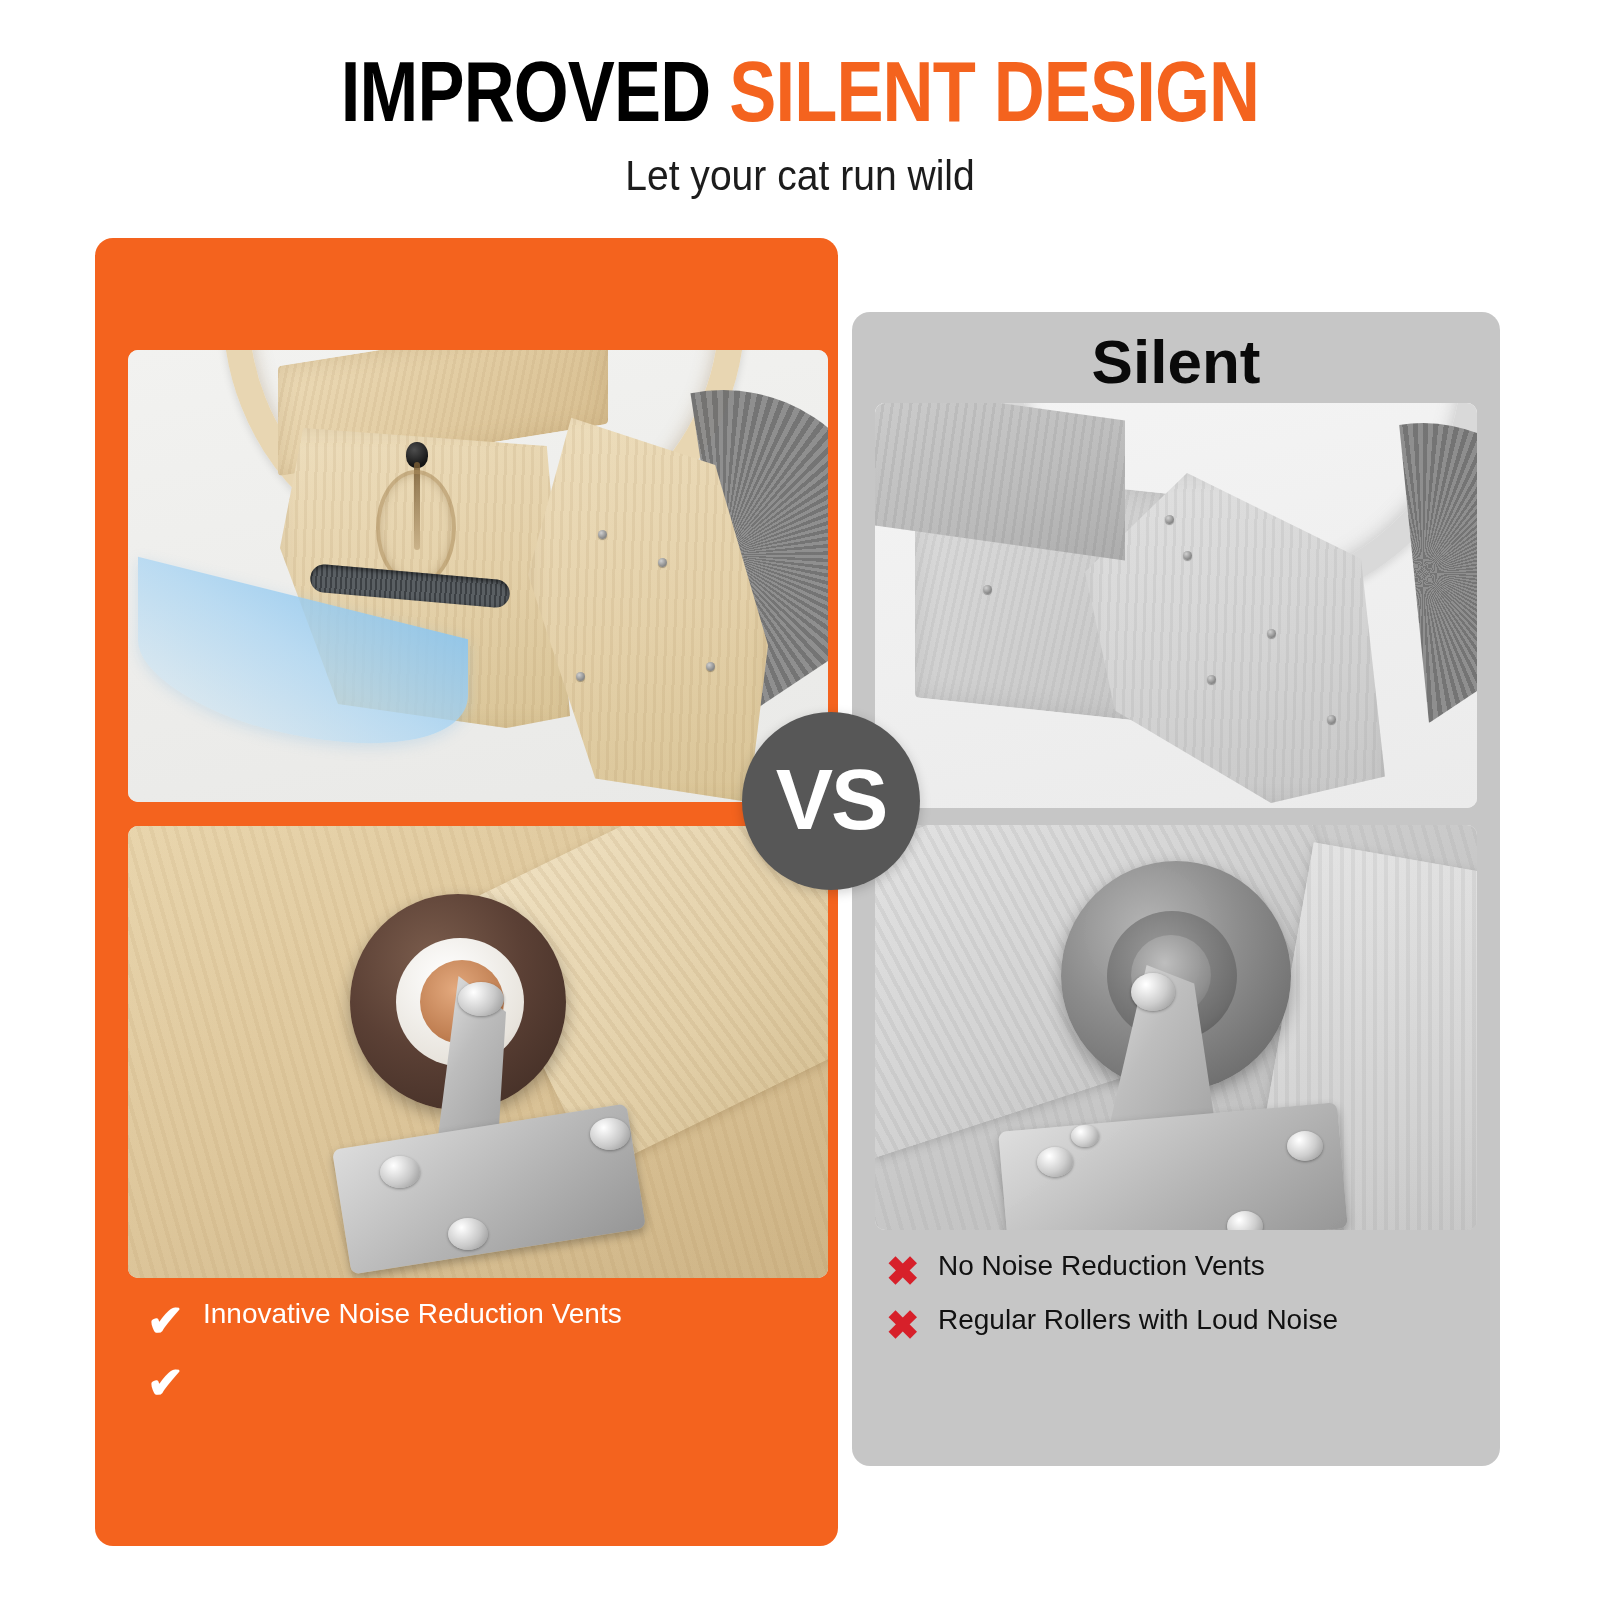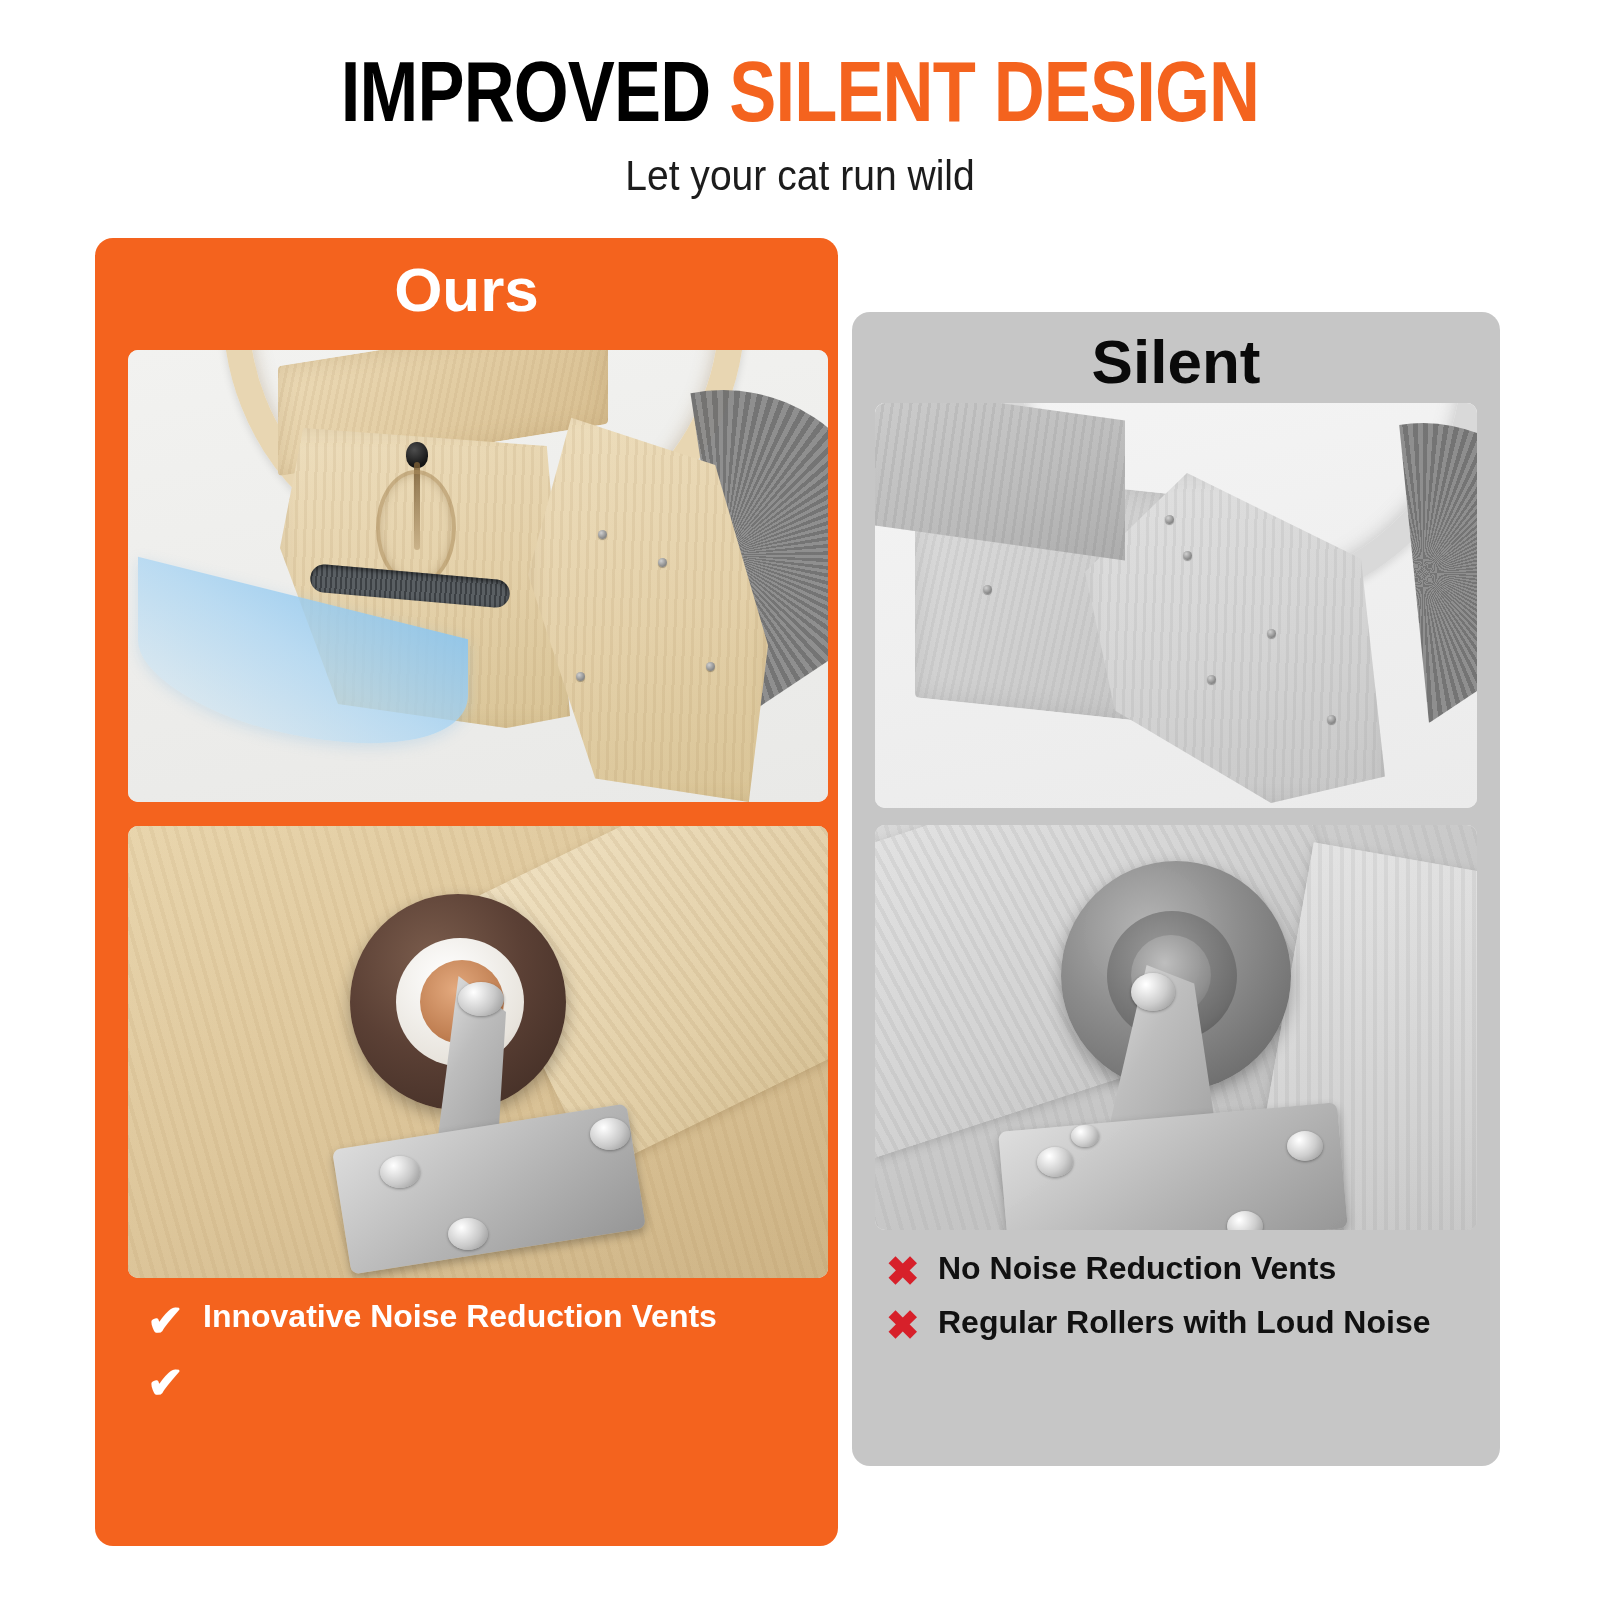--- a/index.html
+++ b/index.html
@@ -268,22 +268,22 @@
   .feature-mark {
     flex: 0 0 auto;
     width: 56px;
     font-size: 44px;
     font-weight: 700;
     line-height: 1.05;
   }
   .mark-check { color: #ffffff; }
   .mark-cross { color: #d7202a; font-size: 40px; }
   .feature-text {
-    font-size: 32px;
-    font-weight: 700;
+    font-size: 28px;
+    font-weight: 400;
     line-height: 1.14;
     text-align: right;
   }
   .text-white { color: #ffffff; }
   .text-black { color: #111111; }
   #other-features .feature-mark { width: 52px; }
   #other-features .feature-row { margin-bottom: 12px; }
 </style>
 </head>
 <body>
@@ -292,21 +292,20 @@
   <h1 id="main-title">
     <span id="title-improved">IMPROVED</span>
     <span id="title-silent">SILENT DESIGN</span>
   </h1>
   <p id="subtitle">Let your cat run wild</p>
 </div>
 
 <div id="compare">
 
   <div class="panel" id="panel-ours">
-    <div class="panel-title" id="title-ours">Ours</div>
 
     <div class="photo-card" id="ours-photo-top">
       <div class="scene">
         <div class="bg-studio"></div>
 
         <div class="rim-outer" style="left:95px; top:-300px; width:470px; height:470px;"></div>
         <div class="rim-track" style="left:430px; top:40px; width:330px; height:330px; clip-path:polygon(40% 0,100% 0,100% 70%,55% 100%);"></div>
 
         <div class="wood" style="left:150px; top:-10px; width:330px; height:110px; transform:skewY(-9deg); border-radius:4px;"></div>
 
@@ -399,14 +398,17 @@
         <span class="feature-mark mark-cross">✖</span>
         <span class="feature-text text-black">No Noise Reduction Vents</span>
       </div>
       <div class="feature-row">
         <span class="feature-mark mark-cross">✖</span>
         <span class="feature-text text-black">Regular Rollers with Loud Noise</span>
       </div>
     </div>
   </div>
 
+  <div id="vs-badge">
+    <span id="vs-label">VS</span>
+  </div>
 
 </div>
 
 </body></html>

